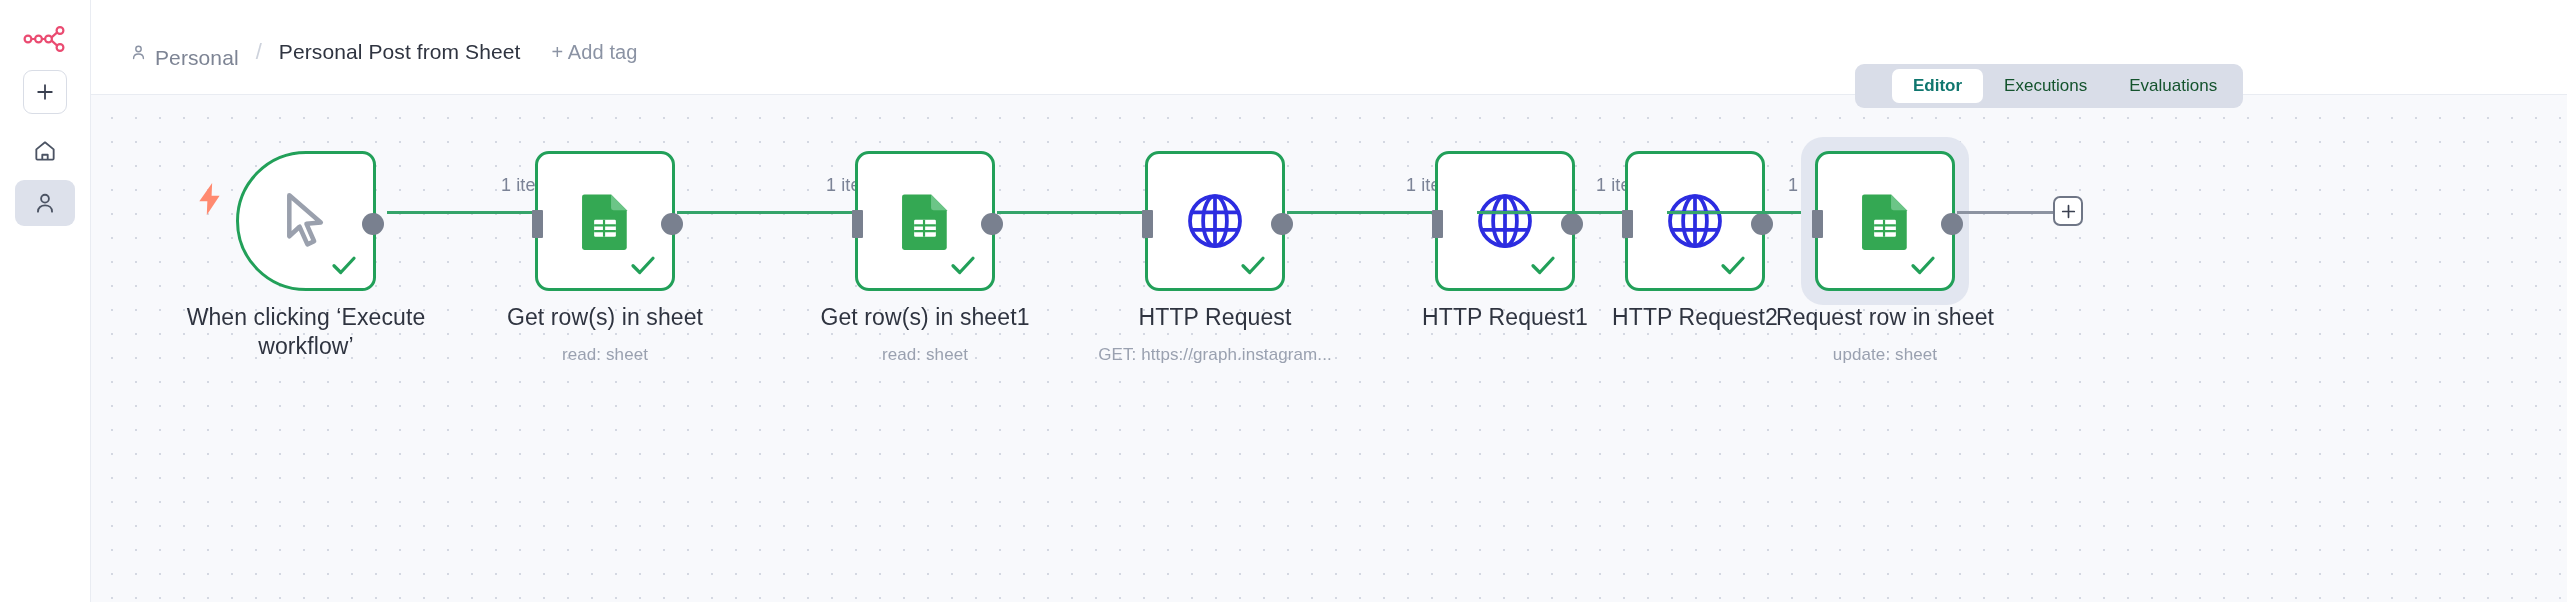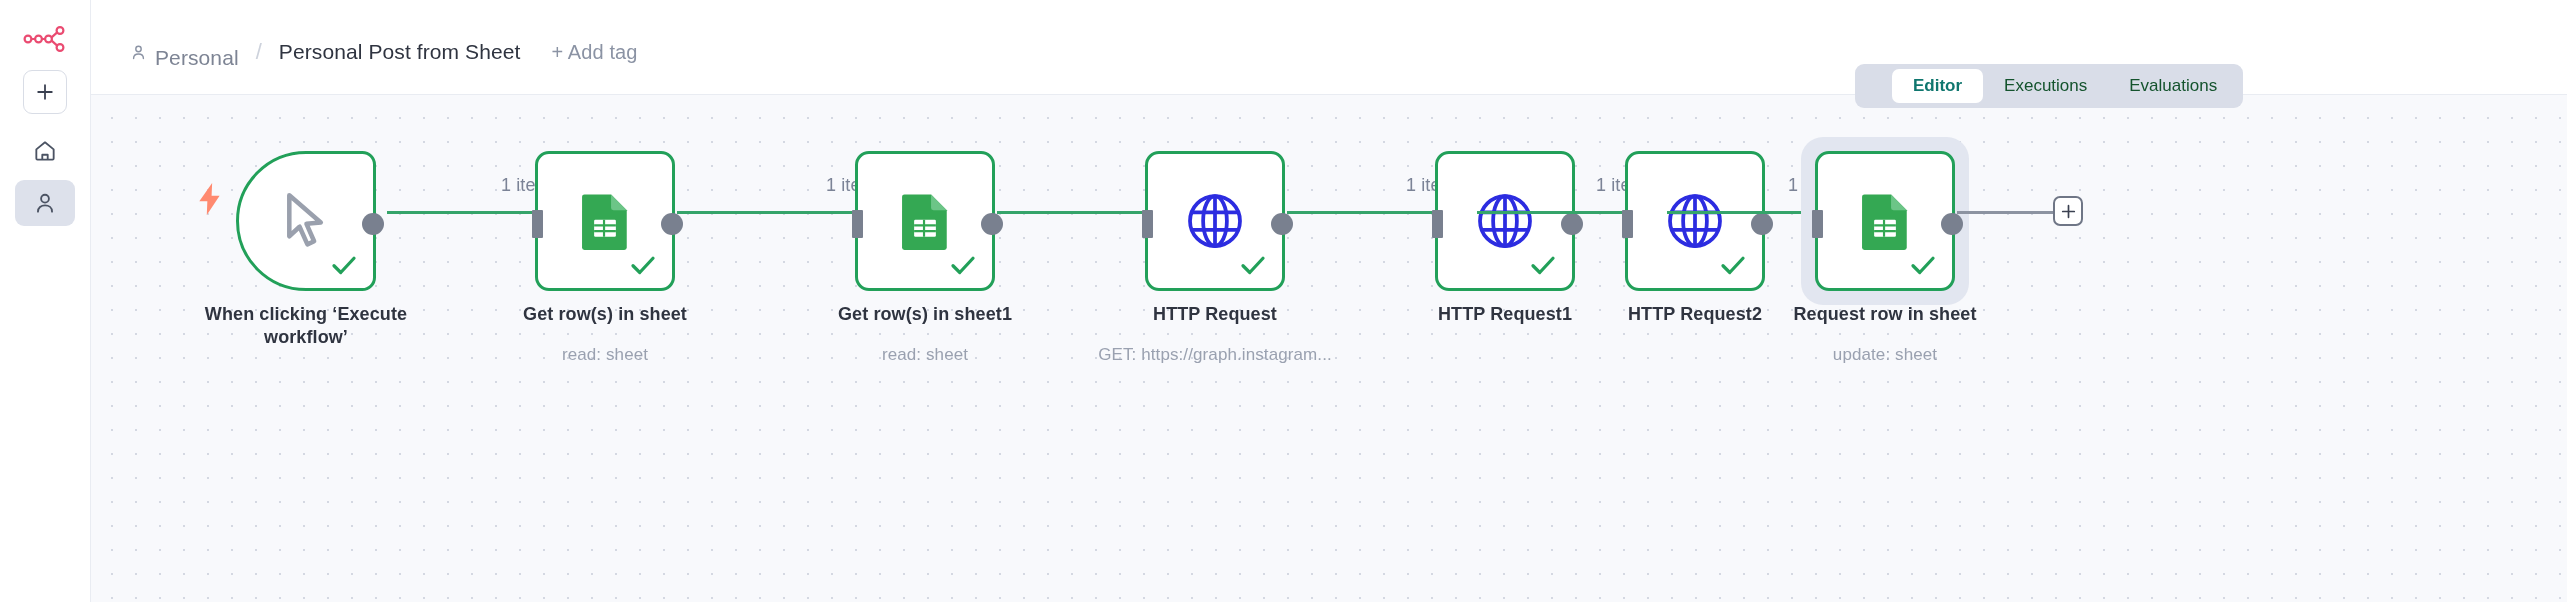--- a/index.html
+++ b/index.html
@@ -86,21 +86,21 @@
   .node-halo {
     position:absolute; width:168px; height:168px; left:-14px; top:-14px;
     background:#e2e6f0; border-radius:22px;
   }
   .node-check {
     position:absolute; right:14px; bottom:8px;
     width:30px; height:30px; pointer-events:none;
   }
   .node-label {
     position:absolute; text-align:center; width:340px; left:-100px; top:152px;
-    font-size:18px; color:#2f3440; line-height:1.28; letter-spacing:.1px;font-weight:bold;
+    font-size:23px; color:#2f3440; line-height:1.28; letter-spacing:.1px;
   }
   .node-sub {
     position:absolute; text-align:center; width:340px; left:-100px; top:182px;
     font-size:17px; color:#9aa1b0; letter-spacing:.1px;margin-top:12px;
   }
 
   
   .port-out {
     position:absolute; width:22px; height:22px; border-radius:50%;
     background:#79808f; right:-11px; top:59px;

